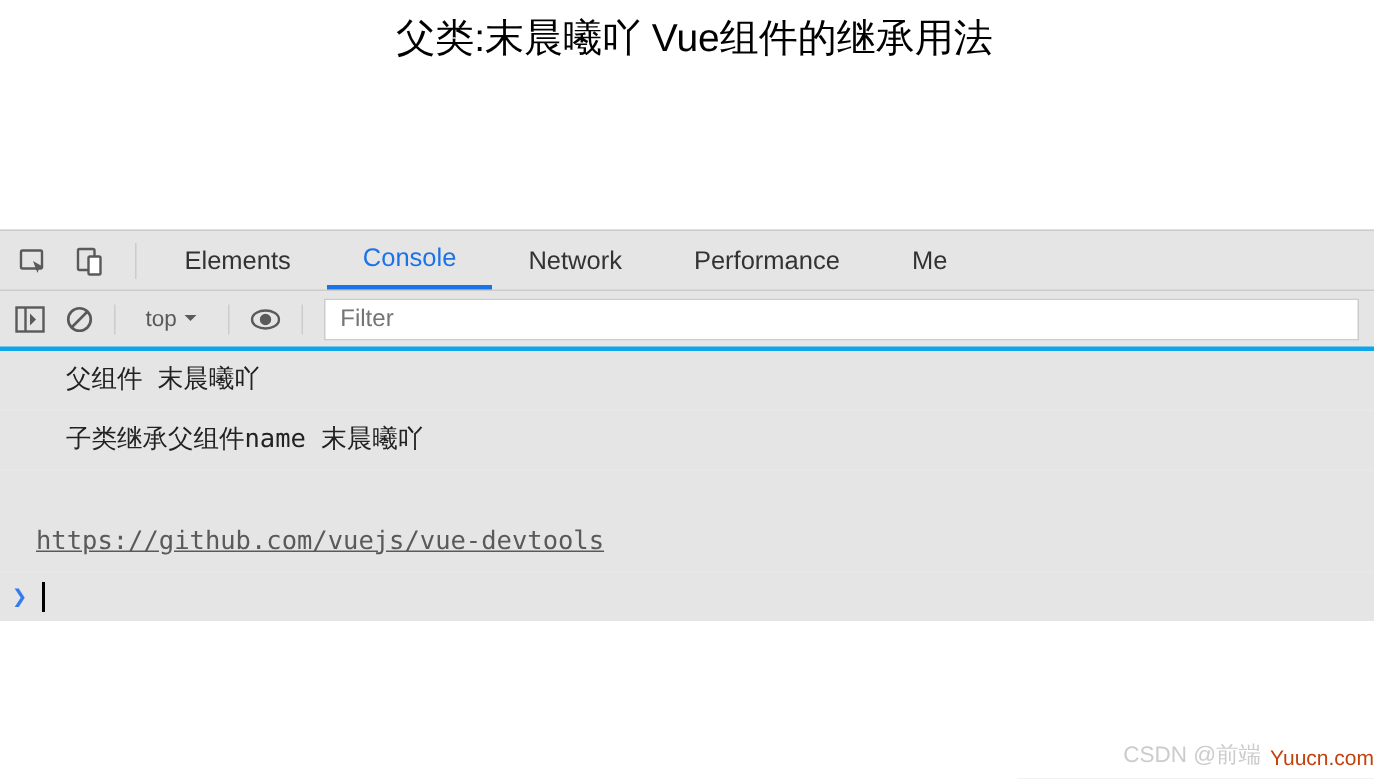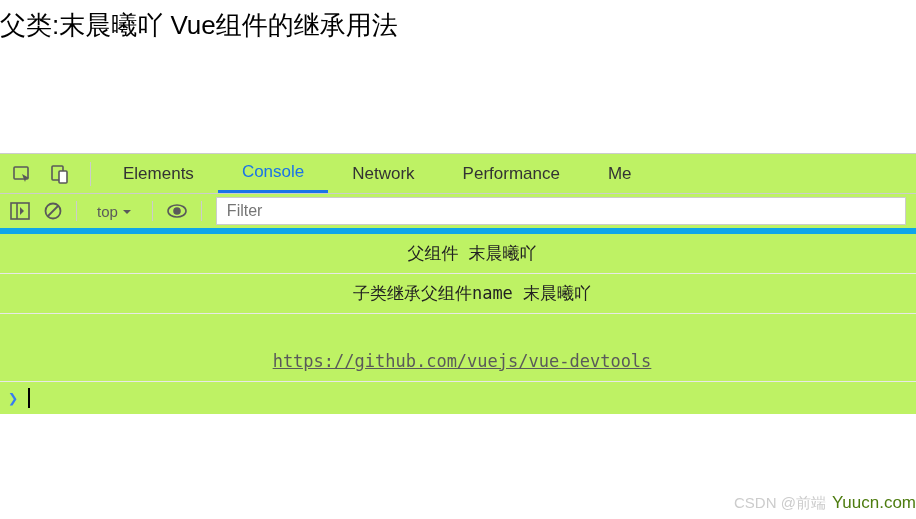--- a/index.html
+++ b/index.html
@@ -14,29 +14,30 @@
       height: 519px;
       overflow: hidden;
       position: relative;
     }
     .page-content {
       padding: 8px 0 0 0;
       font-size: 26px;
       color: #000;
     }
     .page-title {
-      padding-left: 0;
+      padding-left: 10px;
+      text-align: center;
     }
     .devtools {
       position: absolute;
       top: 153px;
       left: 0;
       right: 0;
       border-top: 1px solid #ccc;
-      background: #bef264;
+      background: #e5e5e5;
     }
     .devtools-tabs {
       display: flex;
       align-items: center;
       height: 40px;
       border-bottom: 1px solid #ccc;
       font-size: 17px;
       color: #333;
     }
     .devtools-icons {
@@ -65,21 +66,21 @@
       color: #333;
     }
     .tab-item.active {
       color: #1a73e8;
       border-bottom: 3px solid #1a73e8;
     }
     .console-toolbar {
       display: flex;
       align-items: center;
       height: 40px;
-      border-bottom: 6px solid #0ea5e9;
+      border-bottom: 3px solid #0ea5e9;
       padding: 0 10px;
       gap: 14px;
       font-size: 15px;
       color: #5a5a5a;
     }
     .toolbar-icon {
       display: flex;
       align-items: center;
       justify-content: center;
     }
@@ -102,21 +103,20 @@
     }
     .console-output {
       font-family: Consolas, Menlo, monospace;
       font-size: 17px;
       color: #222;
     }
     .console-line {
       padding: 6px 16px 6px 44px;
       border-bottom: 1px solid #e8e8e8;
       line-height: 1.6;
-      text-align: center;
     }
     .console-line.msg {
       padding-left: 24px;
     }
     .console-link {
       color: #5a5a5a;
       text-decoration: underline;
     }
     .console-prompt {
       display: flex;
@@ -140,22 +140,22 @@
       position: absolute;
       bottom: 6px;
       right: 0;
       font-size: 15px;
       color: #ccc;
       display: flex;
       gap: 6px;
       align-items: flex-end;
     }
     .watermark .w2 {
-      color: #4d7c0f;
-      font-size: 17px;
+      color: #c2410c;
+      font-size: 14px;
     }
     .small-divider {
       width: 1px;
       height: 20px;
       background: #ccc;
     }
   </style>
 </head>
 <body>
 

